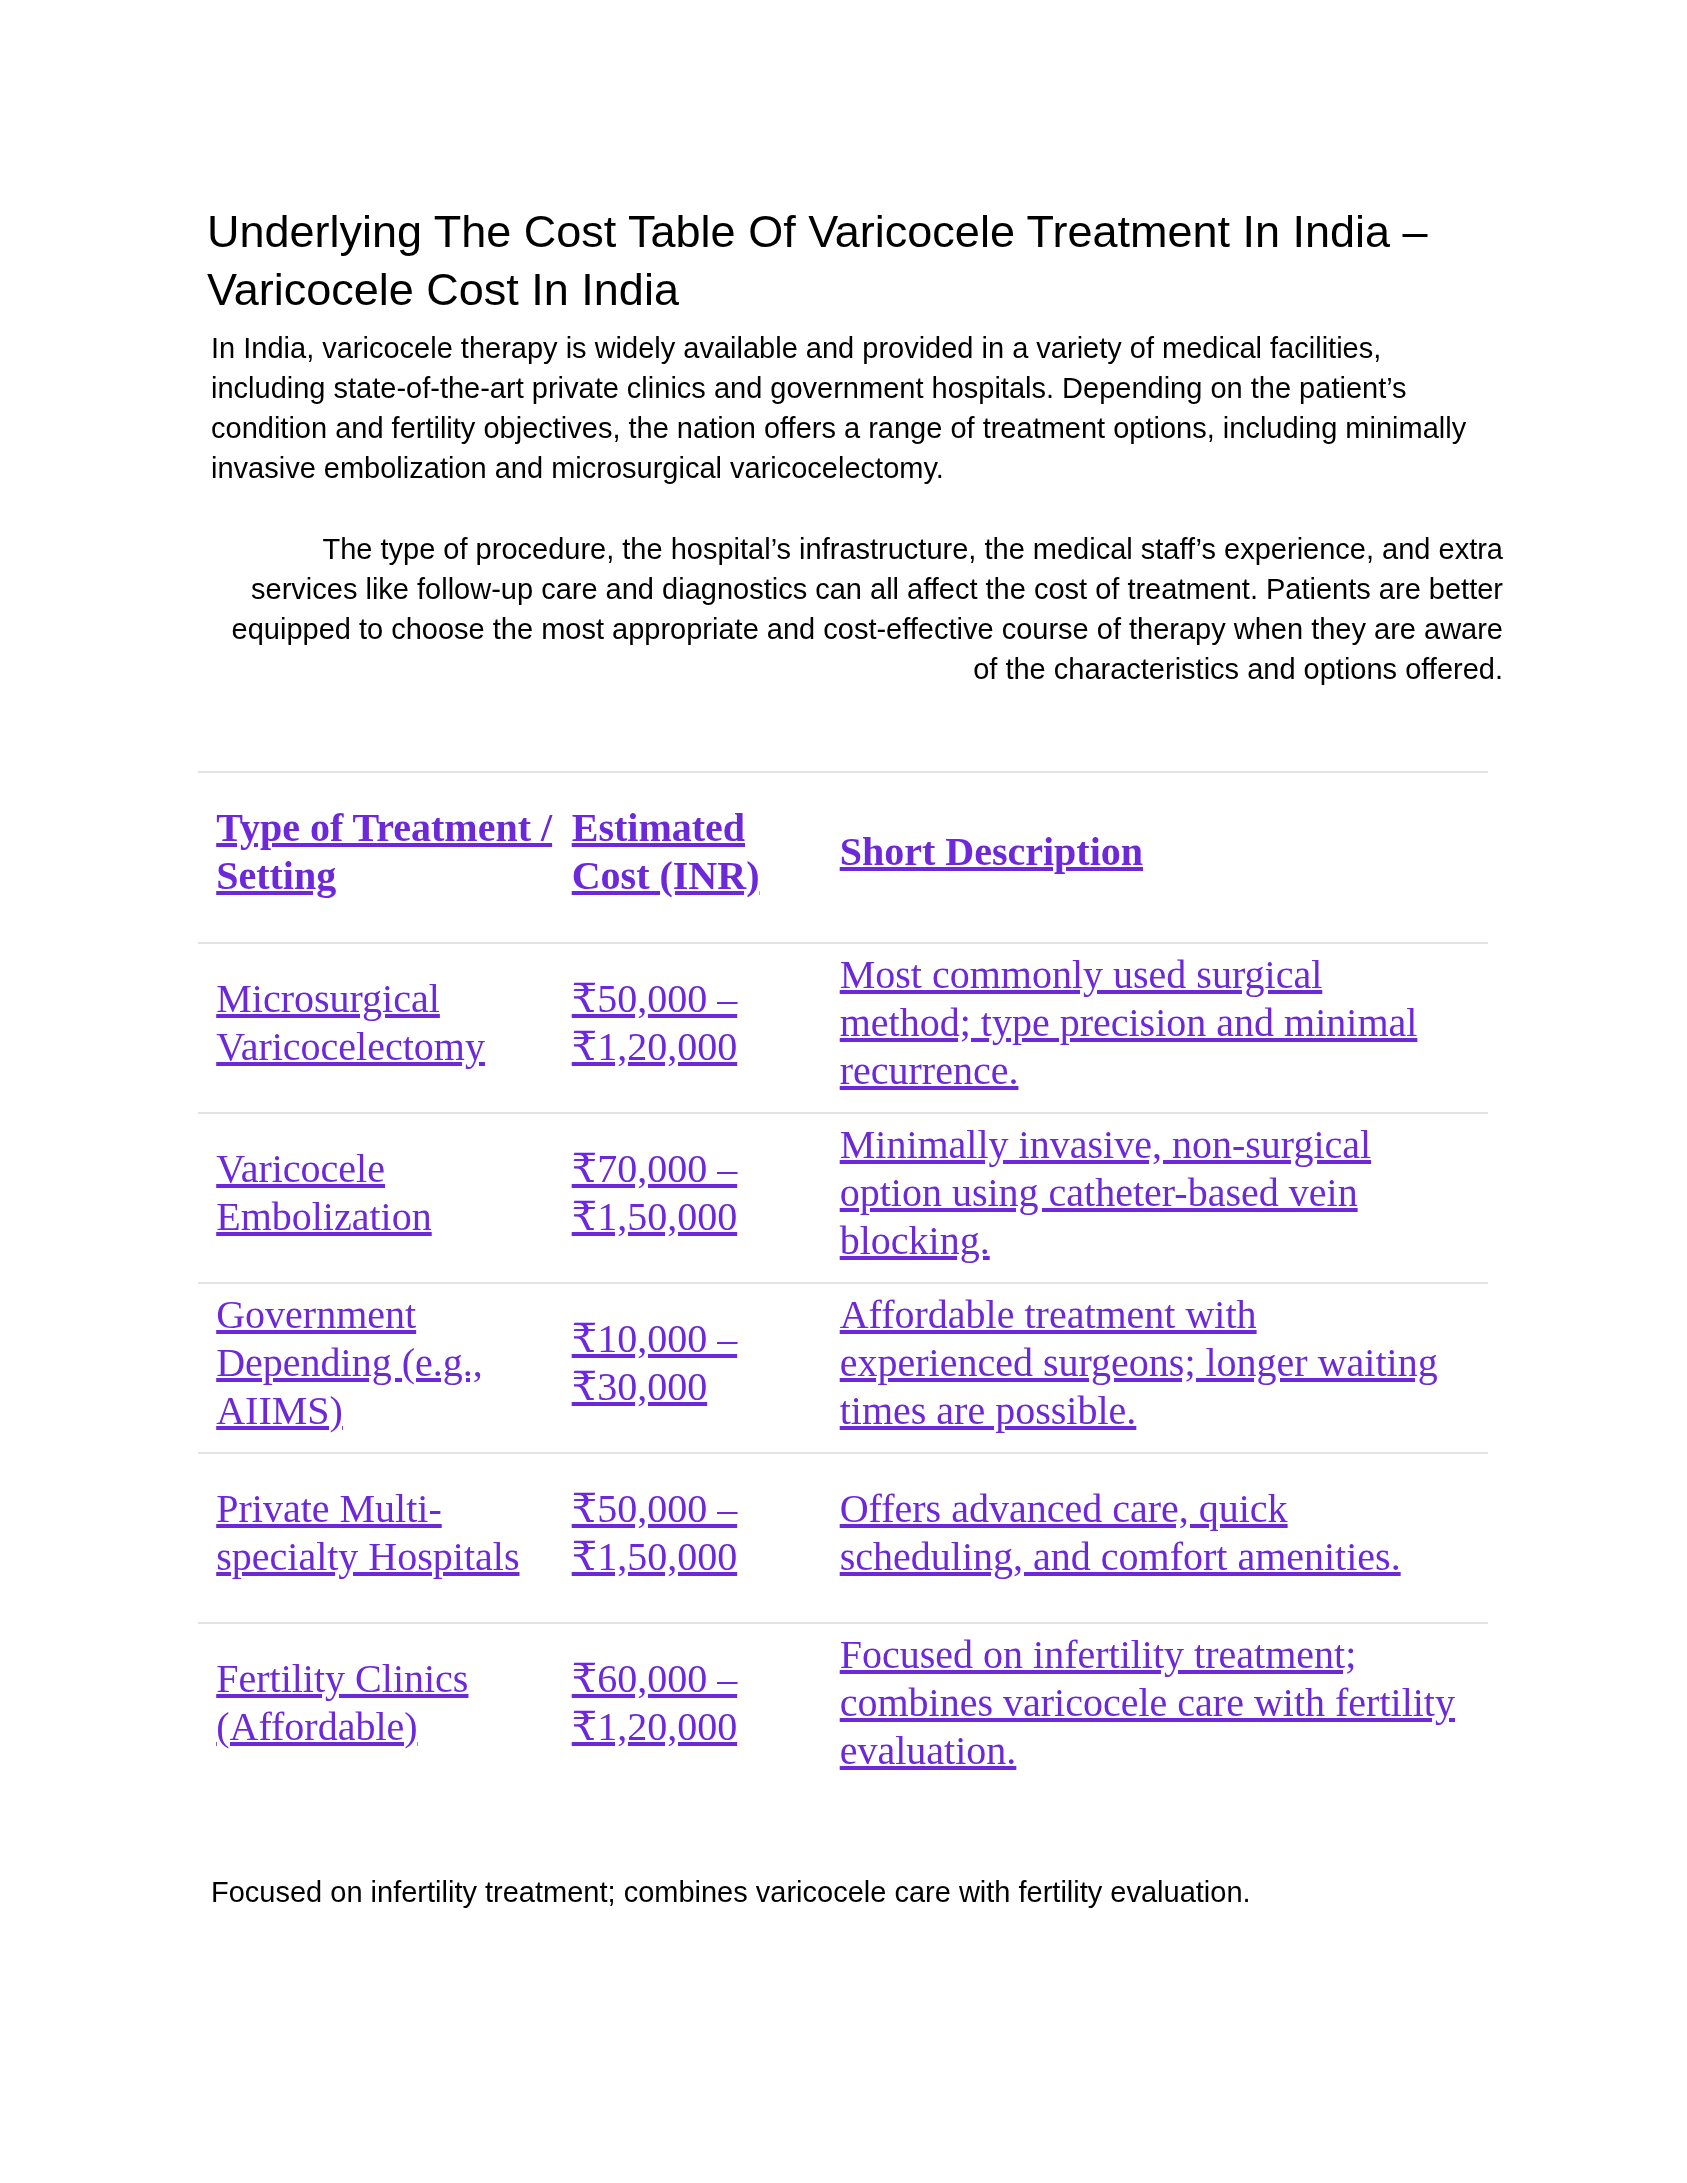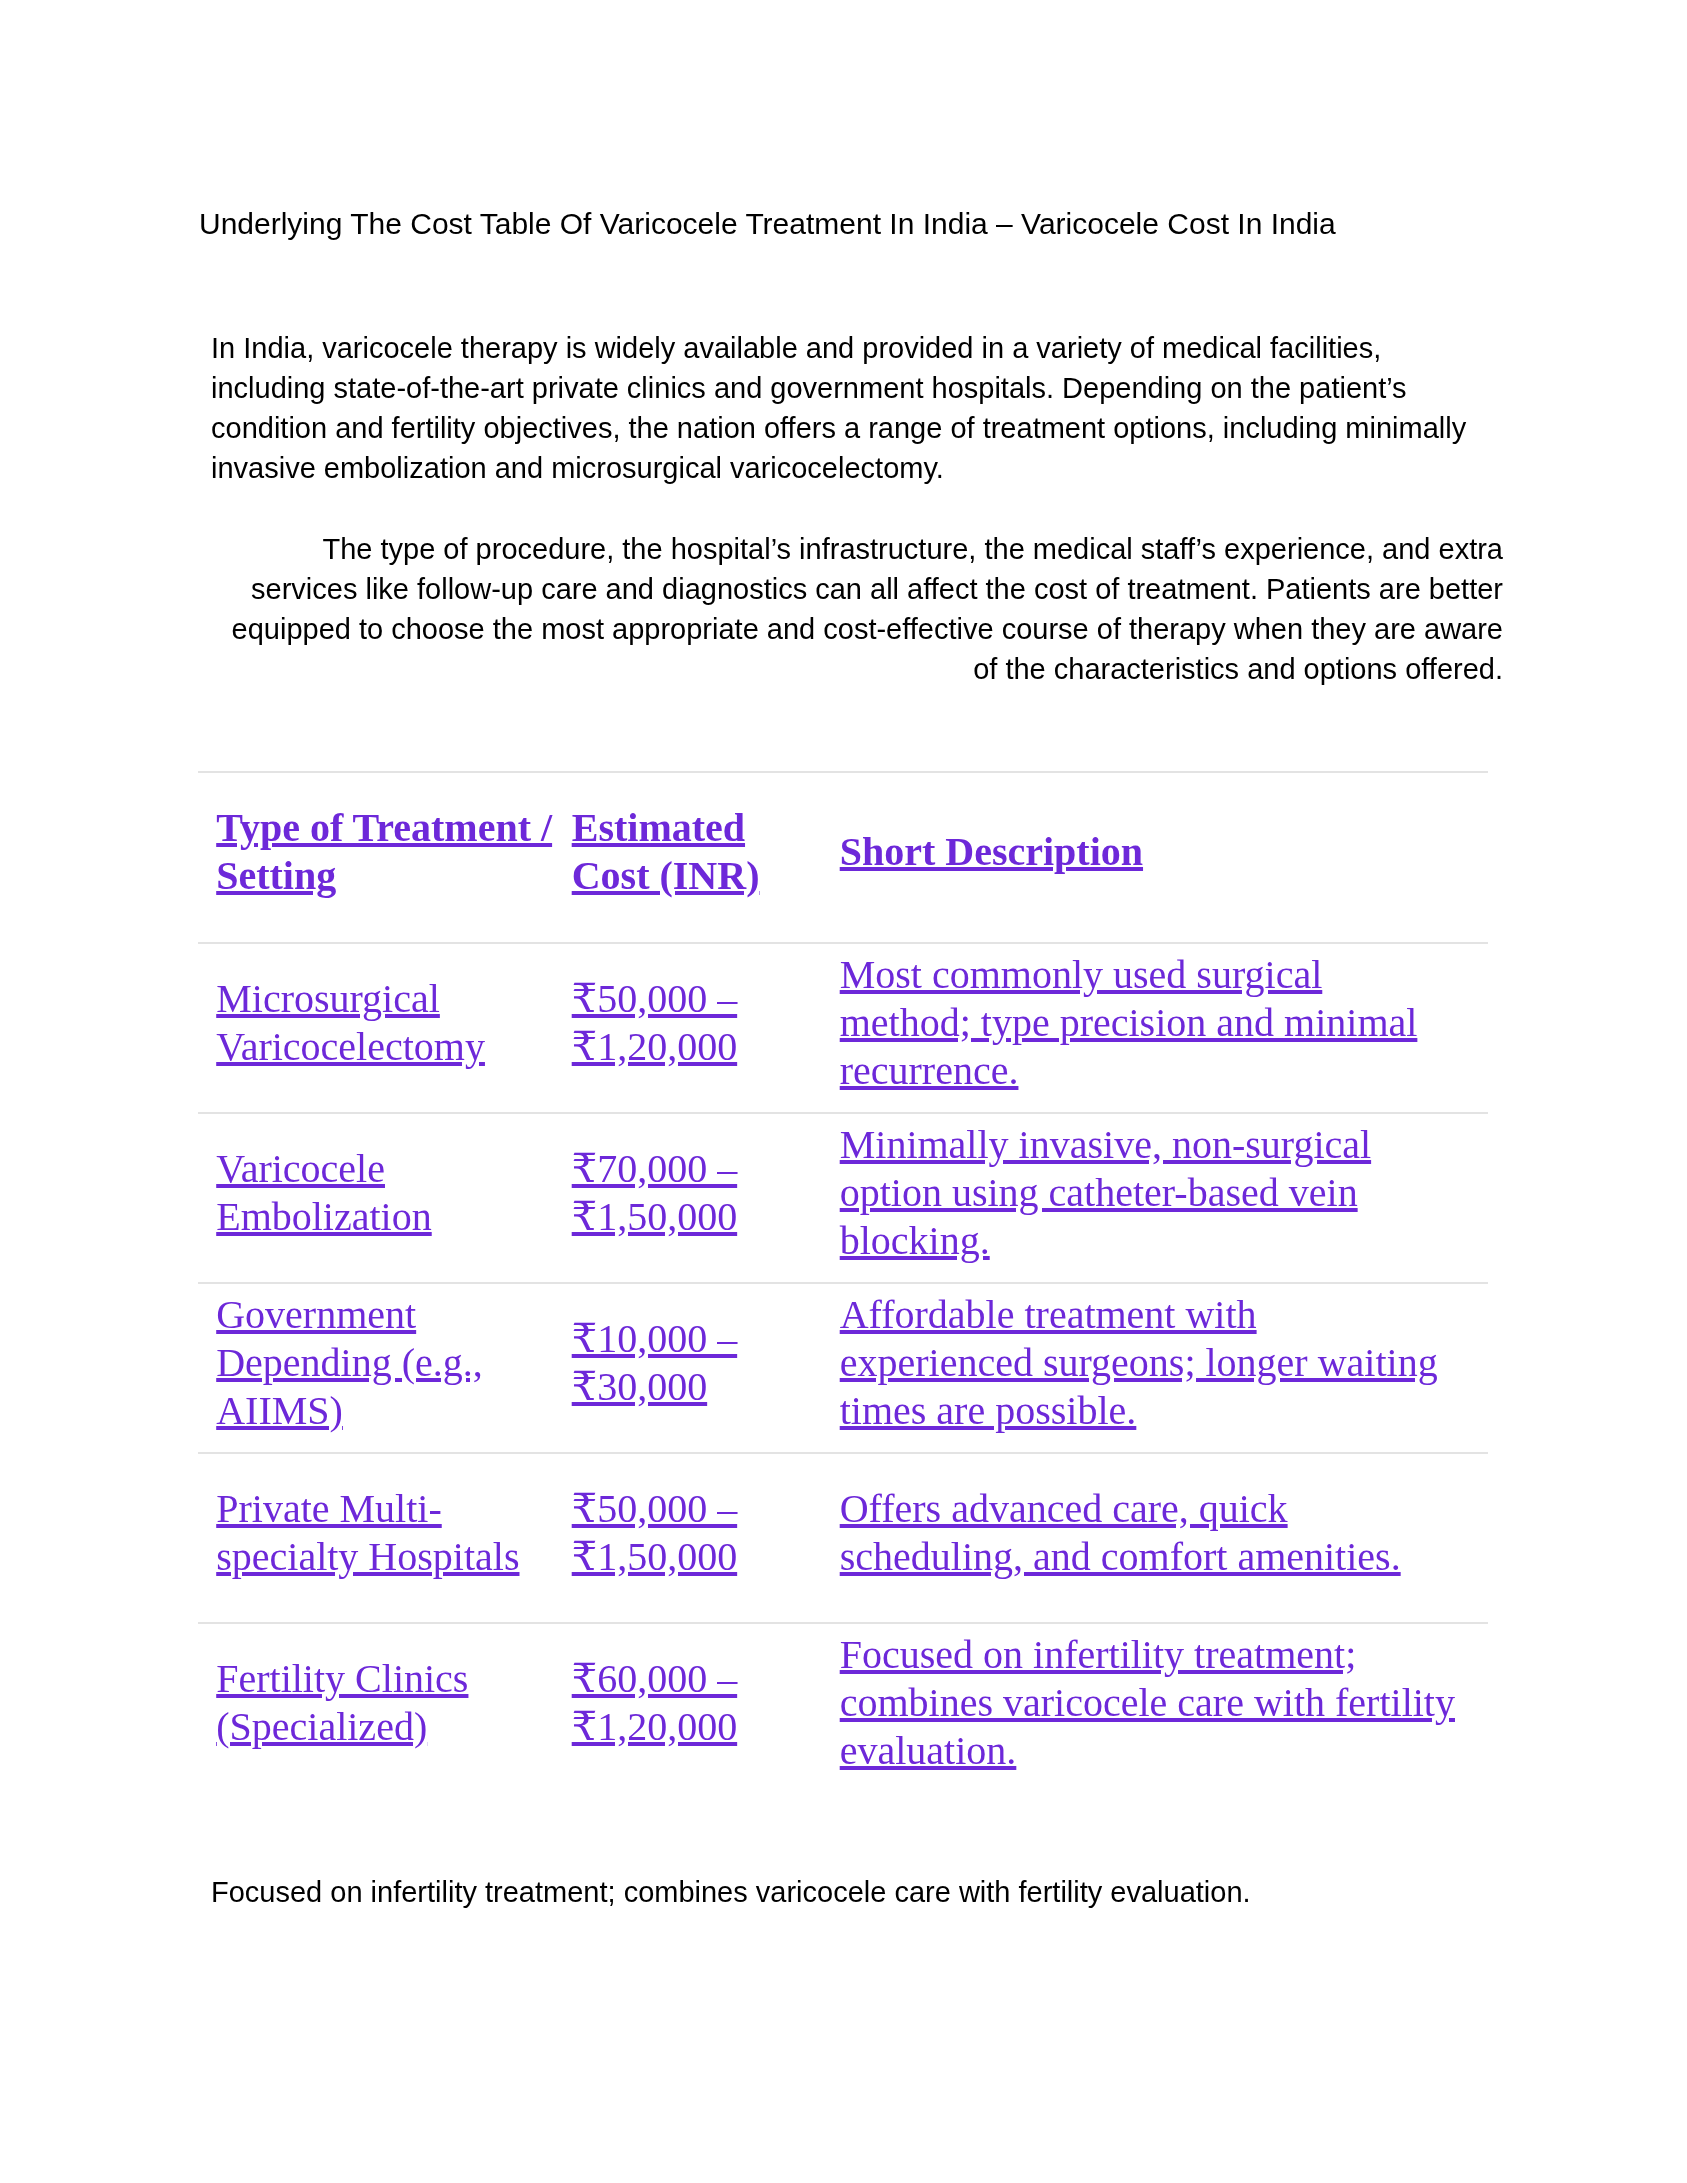--- a/index.html
+++ b/index.html
@@ -18,24 +18,24 @@
       position: absolute;
       left: 199px;
       top: 0;
       width: 1292px;
     }
     .title {
       position: absolute;
       top: 195px;
       left: 0;
       width: 1292px;
-      margin: 0;
+      margin: 8px;
       font-family: "Liberation Sans", sans-serif;
       font-weight: normal;
-      font-size: 30px;
+      font-size: 45px;
       line-height: 58px;
       color: #000;
     }
     .para {
       position: absolute;
       left: 12px;
       width: 1292px;
       margin: 0;
       font-family: "Liberation Sans", sans-serif;
       font-size: 29px;
@@ -152,21 +152,21 @@
           </td>
         <td class="col-cost">
             <div class="cell-inner-cost"><span>₹50,000 –</span><br><span>₹1,50,000</span></div>
           </td>
         <td class="col-desc">
             <div class="cell-inner-desc">Offers advanced care, quick scheduling, and comfort amenities.</div>
           </td>
       </tr>
       <tr style="border-top-color: rgb(227, 227, 227);">
         <td class="col-type">
-            <div class="cell-inner-type">Fertility Clinics (Specialized)</div>
+            <div class="cell-inner-type">Fertility Clinics (Affordable)</div>
           </td>
         <td class="col-cost">
             <div class="cell-inner-cost"><span>₹60,000 –</span><br><span>₹1,20,000</span></div>
           </td>
         <td class="col-desc">
             <div class="cell-inner-desc">Focused on infertility treatment; combines varicocele care with fertility evaluation.</div>
           </td>
       </tr>
     </tbody>
   </table>

